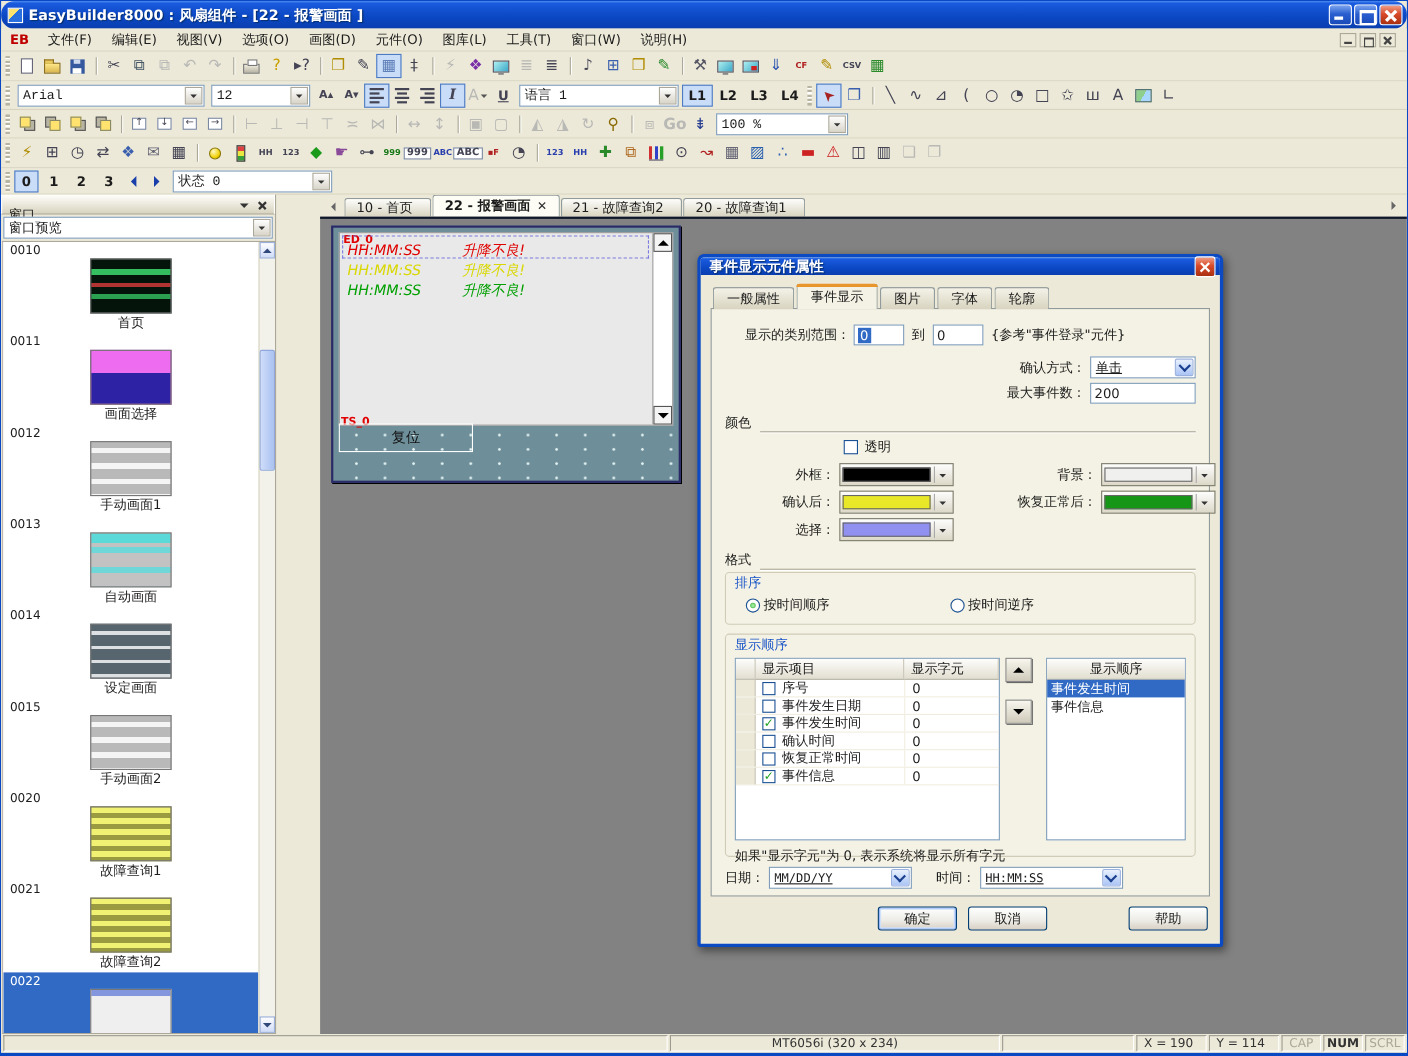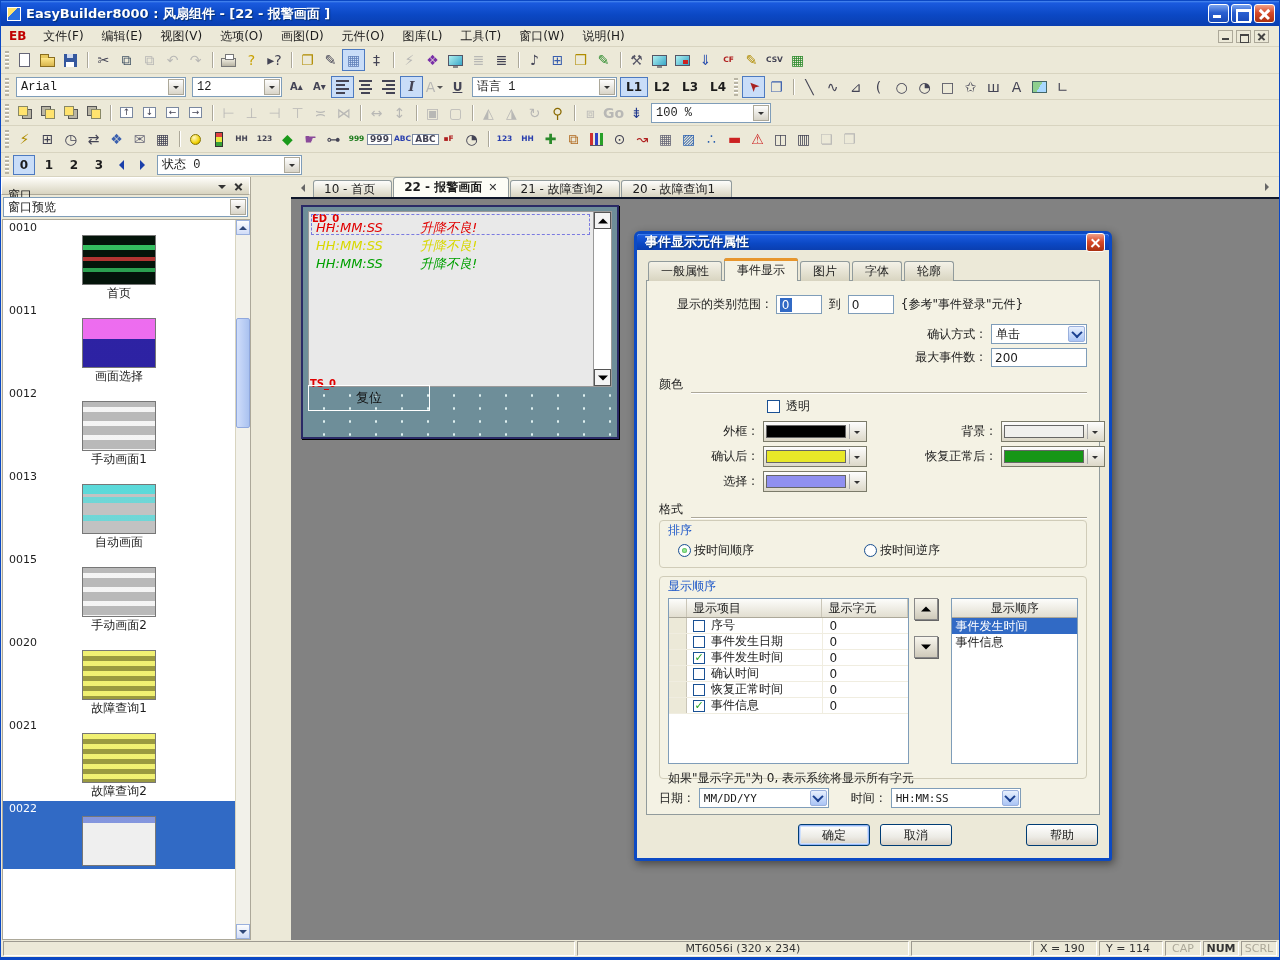--- a/index.html
+++ b/index.html
@@ -3,21 +3,21 @@
 <meta charset="utf-8">
 <style>
   html,body{margin:0;padding:0;background:#555;}
   *{box-sizing:border-box;}
   .app{width:1280px;height:960px;margin:0 auto;display:flex;flex-direction:column;
        font-family:"DejaVu Sans","Liberation Sans",sans-serif;font-size:12px;color:#1c1c1c;
        background:#ece9d8;border:1px solid #0b48c4;border-bottom:3px solid #0b48c4;overflow:hidden;position:relative;}
 
   
   .titlebar{height:25px;background:linear-gradient(180deg,#4a8af0 0%,#1a5ade 8%,#0b48c4 55%,#0a3eb0 100%);
-            display:flex;align-items:center;padding:0 4px 0 6px;flex:none;}
+            display:flex;align-items:center;padding:0 4px 0 6px;flex:none;border-radius:12px;}
   .app-ico{width:14px;height:14px;background:linear-gradient(135deg,#ffe36e 40%,#2a6fe0 40%);border:1px solid #fff;margin-right:5px;flex:none;}
   .titlebar .ttl{color:#fff;font-weight:bold;font-size:13px;text-shadow:1px 1px 1px #07306e;flex:1;white-space:nowrap;overflow:hidden;}
   .wbtn{width:21px;height:19px;border-radius:3px;margin-left:2px;border:1px solid #fff;flex:none;position:relative;
         background:linear-gradient(180deg,#7ba4ee,#2a5fd0 45%,#1a4ab8);}
   .wbtn.close{background:linear-gradient(180deg,#f0a088,#d84a2a 45%,#aa3010);}
   .wbtn.min::after{content:"";position:absolute;left:4px;bottom:4px;width:8px;height:3px;background:#fff;}
   .wbtn.max::after{content:"";position:absolute;left:4px;top:4px;width:11px;height:9px;border:2px solid #fff;border-top-width:3px;}
   .wbtn.close::before,.wbtn.close::after{content:"";position:absolute;left:3px;top:8px;width:13px;height:2.5px;background:#fff;}
   .wbtn.close::before{transform:rotate(45deg);} .wbtn.close::after{transform:rotate(-45deg);}
 
@@ -180,21 +180,21 @@
   .xtab{height:20px;padding:0 12px;display:flex;align-items:center;border:1px solid #919b9c;border-bottom:none;
         border-radius:3px 3px 0 0;margin-right:2px;background:linear-gradient(#f4f2e8,#d8d4c0);position:relative;font-size:12px;}
   .xtab.active{height:23px;background:#f4f2e4;z-index:2;}
   .xtab.active::before{content:"";position:absolute;left:-1px;right:-1px;top:-1px;height:3px;background:#e8962c;border-radius:3px 3px 0 0;}
   .tabpage{flex:1;border:1px solid #919b9c;background:#f4f2e4;margin-top:-1px;padding:8px 12px 6px 12px;display:flex;flex-direction:column;min-height:0;}
   .frow{display:flex;align-items:center;}
   .fbox{height:19px;background:#fff;border:1px solid #7f9db9;padding:1px 3px;display:flex;align-items:center;}
   .hl{background:#316ac5;color:#fff;padding:0 2px;}
   .lbl{white-space:nowrap;}
   .luna{height:20px;background:#fff;border:1px solid #7f9db9;display:flex;align-items:center;padding-left:4px;position:relative;}
-  .luna .val{flex:1;white-space:nowrap;overflow:hidden;}
+  .luna .val{flex:1;white-space:nowrap;overflow:hidden;text-decoration:underline;}
   .luna .larr{width:17px;height:16px;margin:1px;border-radius:2px;border:1px solid #9ab0dd;flex:none;
               background:linear-gradient(#e8f0fd,#aac4f5);display:flex;align-items:center;justify-content:center;}
   .luna .larr::after{content:"";width:6px;height:6px;border-right:2px solid #1a3f8f;border-bottom:2px solid #1a3f8f;transform:rotate(45deg) translate(-1px,-1px);}
   .section{display:flex;align-items:flex-end;margin-top:9px;}
   .section .sname{white-space:nowrap;margin-right:8px;}
   .section .line{flex:1;height:1px;background:#aca899;box-shadow:0 1px 0 #fff;}
   .cb{width:13px;height:13px;border:1px solid #1a5194;background:#fff;display:inline-flex;align-items:center;justify-content:center;flex:none;}
   .checked .cb::after,.cb.ck::after{content:"✓";color:#21a121;font-weight:bold;font-size:11px;margin-top:-1px;}
   .swatch{height:21px;border:1px solid #7b7b6a;background:linear-gradient(#fdfdfd,#dcd8c8);display:flex;align-items:center;padding:2px;}
   .swatch .cbar{flex:1;height:13px;border:1px solid #666;}
@@ -230,21 +230,21 @@
   
   .btnrow{flex:none;display:flex;align-items:center;padding:9px 2px 6px 2px;}
   .btn{width:72px;height:22px;border:1px solid #003c74;border-radius:3px;display:flex;align-items:center;justify-content:center;
        background:linear-gradient(#ffffff,#ecebe5 60%,#d8d0c4);font-size:12px;}
   .btn.default{box-shadow:inset 0 0 0 1px #98b8f8, inset 0 0 0 2px #cfe0fb;}
 
   
   .statusbar{height:17px;flex:none;display:flex;gap:2px;align-items:stretch;background:#ece9d8;padding:1px 2px;font-size:11px;}
   .sp{border:1px solid;border-color:#9d9a90 #fff #fff #9d9a90;display:flex;align-items:center;padding:0 6px;white-space:nowrap;color:#333;}
   .sp.grow{flex:1;}
-  .sp.model{width:332px;justify-content:center;}
+  .sp.model{width:300px;justify-content:center;}
   .sp.pad1{width:120px;} .sp.xy{width:64px;} .sp.kb{width:36px;justify-content:center;}
   .sp.dim{color:#aca899;}
 </style>
 </head>
 <body>
 
 <div class="app">
 
   <div class="titlebar">
     <span class="app-ico"></span>
@@ -715,20 +715,25 @@
             </div>
             <div class="thumb-item">
               <div class="thumb-id">0012</div>
               <div class="thumb-pic k-gray" style="background-color: rgb(185, 185, 185);"></div>
               <div class="thumb-caption">手动画面1</div>
             </div>
             <div class="thumb-item">
               <div class="thumb-id">0013</div>
               <div class="thumb-pic k-teal" style="background-color: rgb(194, 194, 194);"></div>
               <div class="thumb-caption">自动画面</div>
+            </div>
+            <div class="thumb-item">
+              <div class="thumb-id">0014</div>
+              <div class="thumb-pic k-dark" style="background-color: rgb(86, 101, 110);"></div>
+              <div class="thumb-caption">设定画面</div>
             </div>
             <div class="thumb-item">
               <div class="thumb-id">0015</div>
               <div class="thumb-pic k-gray2" style="background-color: rgb(185, 185, 185);"></div>
               <div class="thumb-caption">手动画面2</div>
             </div>
             <div class="thumb-item">
               <div class="thumb-id">0020</div>
               <div class="thumb-pic k-olive" style="background-color: rgb(154, 154, 64);"></div>
               <div class="thumb-caption">故障查询1</div>

